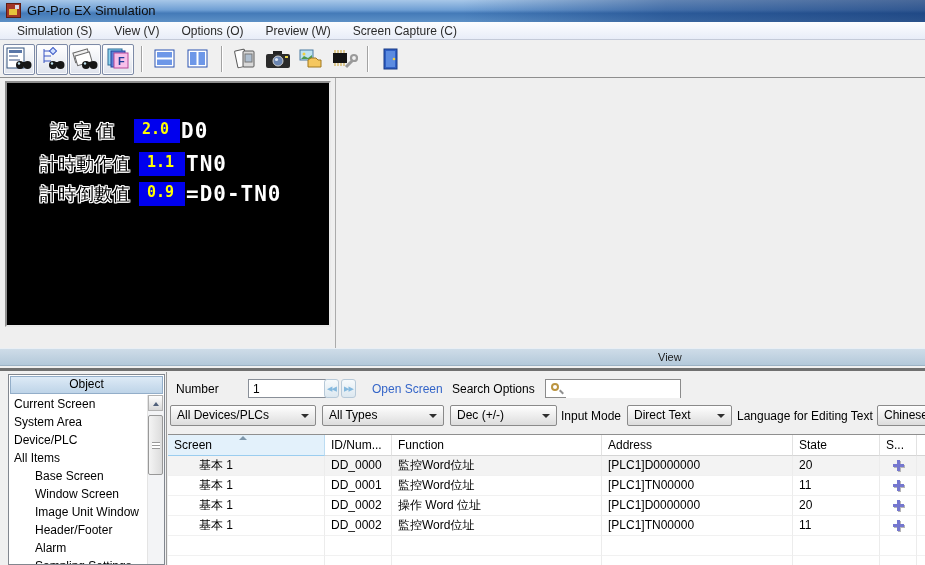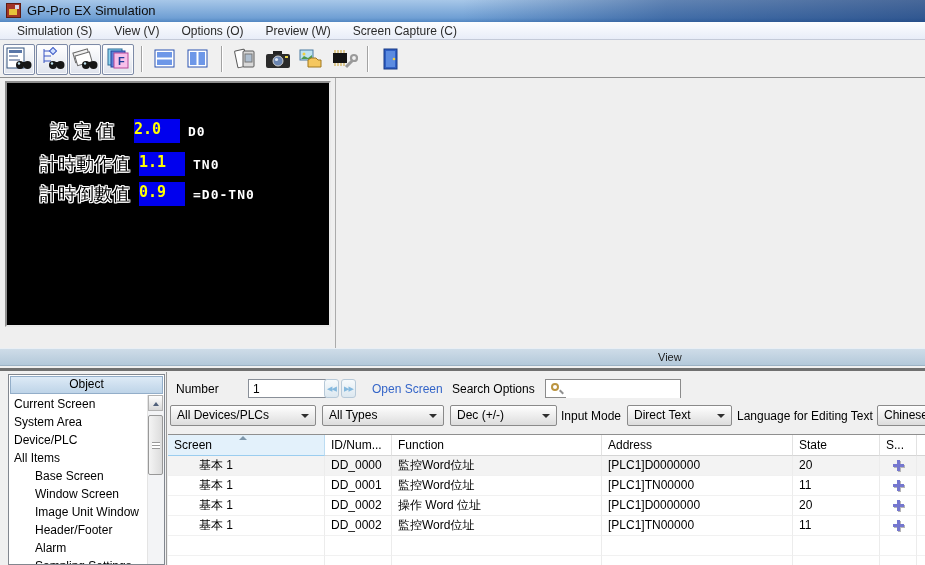--- a/index.html
+++ b/index.html
@@ -1,20 +1,20 @@
 <!DOCTYPE html>
 <html><head>
 <meta charset="utf-8">
 <style>
   html,body{margin:0;padding:0}
   body{width:925px;height:565px;position:relative;overflow:hidden;background:#f0f0f0;
        font-family:"Liberation Sans",sans-serif;color:#000;-webkit-font-smoothing:antialiased}
 
   
-  .titlebar{position:absolute;left:0;top:0;width:925px;height:40px;
+  .titlebar{position:absolute;left:0;top:0;width:925px;height:22px;
     background:linear-gradient(90deg,rgba(10,40,90,0) 50%,rgba(12,50,115,.45) 72%,rgba(8,40,100,.6) 100%),
                linear-gradient(180deg,#a7c7e8 0%,#6f9fd4 45%,#447ab8 60%,#5d90c6 100%);}
   .title-icon{position:absolute;left:6px;top:3px;width:15px;height:15px;background:#a23527;border:1px solid #5e1c12;box-sizing:border-box}
   .title-icon::after{content:"";position:absolute;left:2px;top:5px;width:8px;height:6px;background:#e8c23a}
   .title-icon::before{content:"";position:absolute;right:1px;top:1px;width:4px;height:4px;background:#d8d8e8}
   .title-text{position:absolute;left:27px;top:3px;font-size:13px;color:#0c0c0c}
 
   
   .menubar{position:absolute;left:0;top:22px;width:925px;height:18px;
     background:linear-gradient(180deg,#fcfdff,#e8edf8);border-bottom:1px solid #c4cad8;
@@ -31,23 +31,23 @@
   
   .workspace{position:absolute;left:0;top:78px;width:925px;height:270px;background:#efefef}
   .sim-edge{position:absolute;left:335px;top:0;width:1px;height:270px;background:#ababab}
   .sim-screen{position:absolute;left:5px;top:3px;width:322px;height:242px;background:#000;
     border:2px solid;border-color:#8f8f8f #e9e9e9 #e9e9e9 #8f8f8f}
   .sim-row{position:absolute;display:flex;align-items:center;height:20px}
   .sim-label{width:96px;text-align:center;font-size:18px;color:#000;white-space:nowrap;
     text-shadow:-1px 0 #fff,1px 0 #fff,0 -1px #fff,0 1px #fff,-1px -1px #fff,1px 1px #fff,1px -1px #fff,-1px 1px #fff}
   .sim-label.sp{letter-spacing:5px;margin-right:-5px}
   .sim-value{width:46px;height:24px;margin-left:6px;background:#0000ee;color:#ffff00;
-    font-family:"DejaVu Sans Mono",monospace;font-size:15px;font-weight:bold;text-align:left;
+    font-family:"DejaVu Sans Mono",monospace;font-size:15px;font-weight:bold;text-align:center;
     line-height:20px;padding-right:3px;box-sizing:border-box}
-  .sim-addr{margin-left:8px;color:#fff;font-family:"DejaVu Sans Mono",monospace;font-size:13px;font-weight:bold;letter-spacing:1px}
+  .sim-addr{margin-left:1px;color:#fff;font-family:"DejaVu Sans Mono",monospace;font-size:21px;font-weight:bold;letter-spacing:1px}
 
   
   .viewbar{position:absolute;left:0;top:348px;width:925px;height:16px;
     background:linear-gradient(#cedce8,#b4c9da);border-top:1px solid #e9eff5;border-bottom:1px solid #9db3c5;box-sizing:content-box}
   .view-label{position:absolute;left:658px;top:2px;font-size:11px;color:#1a1a1a}
   .splitter{position:absolute;left:0;top:368px;width:925px;height:3px;background:#707070}
 
   
   .bottom{position:absolute;left:0;top:372px;width:925px;height:193px;background:#f0f0f0}
   .panel-divider{position:absolute;left:166px;top:0;width:1px;height:193px;background:#9a9a9a}

